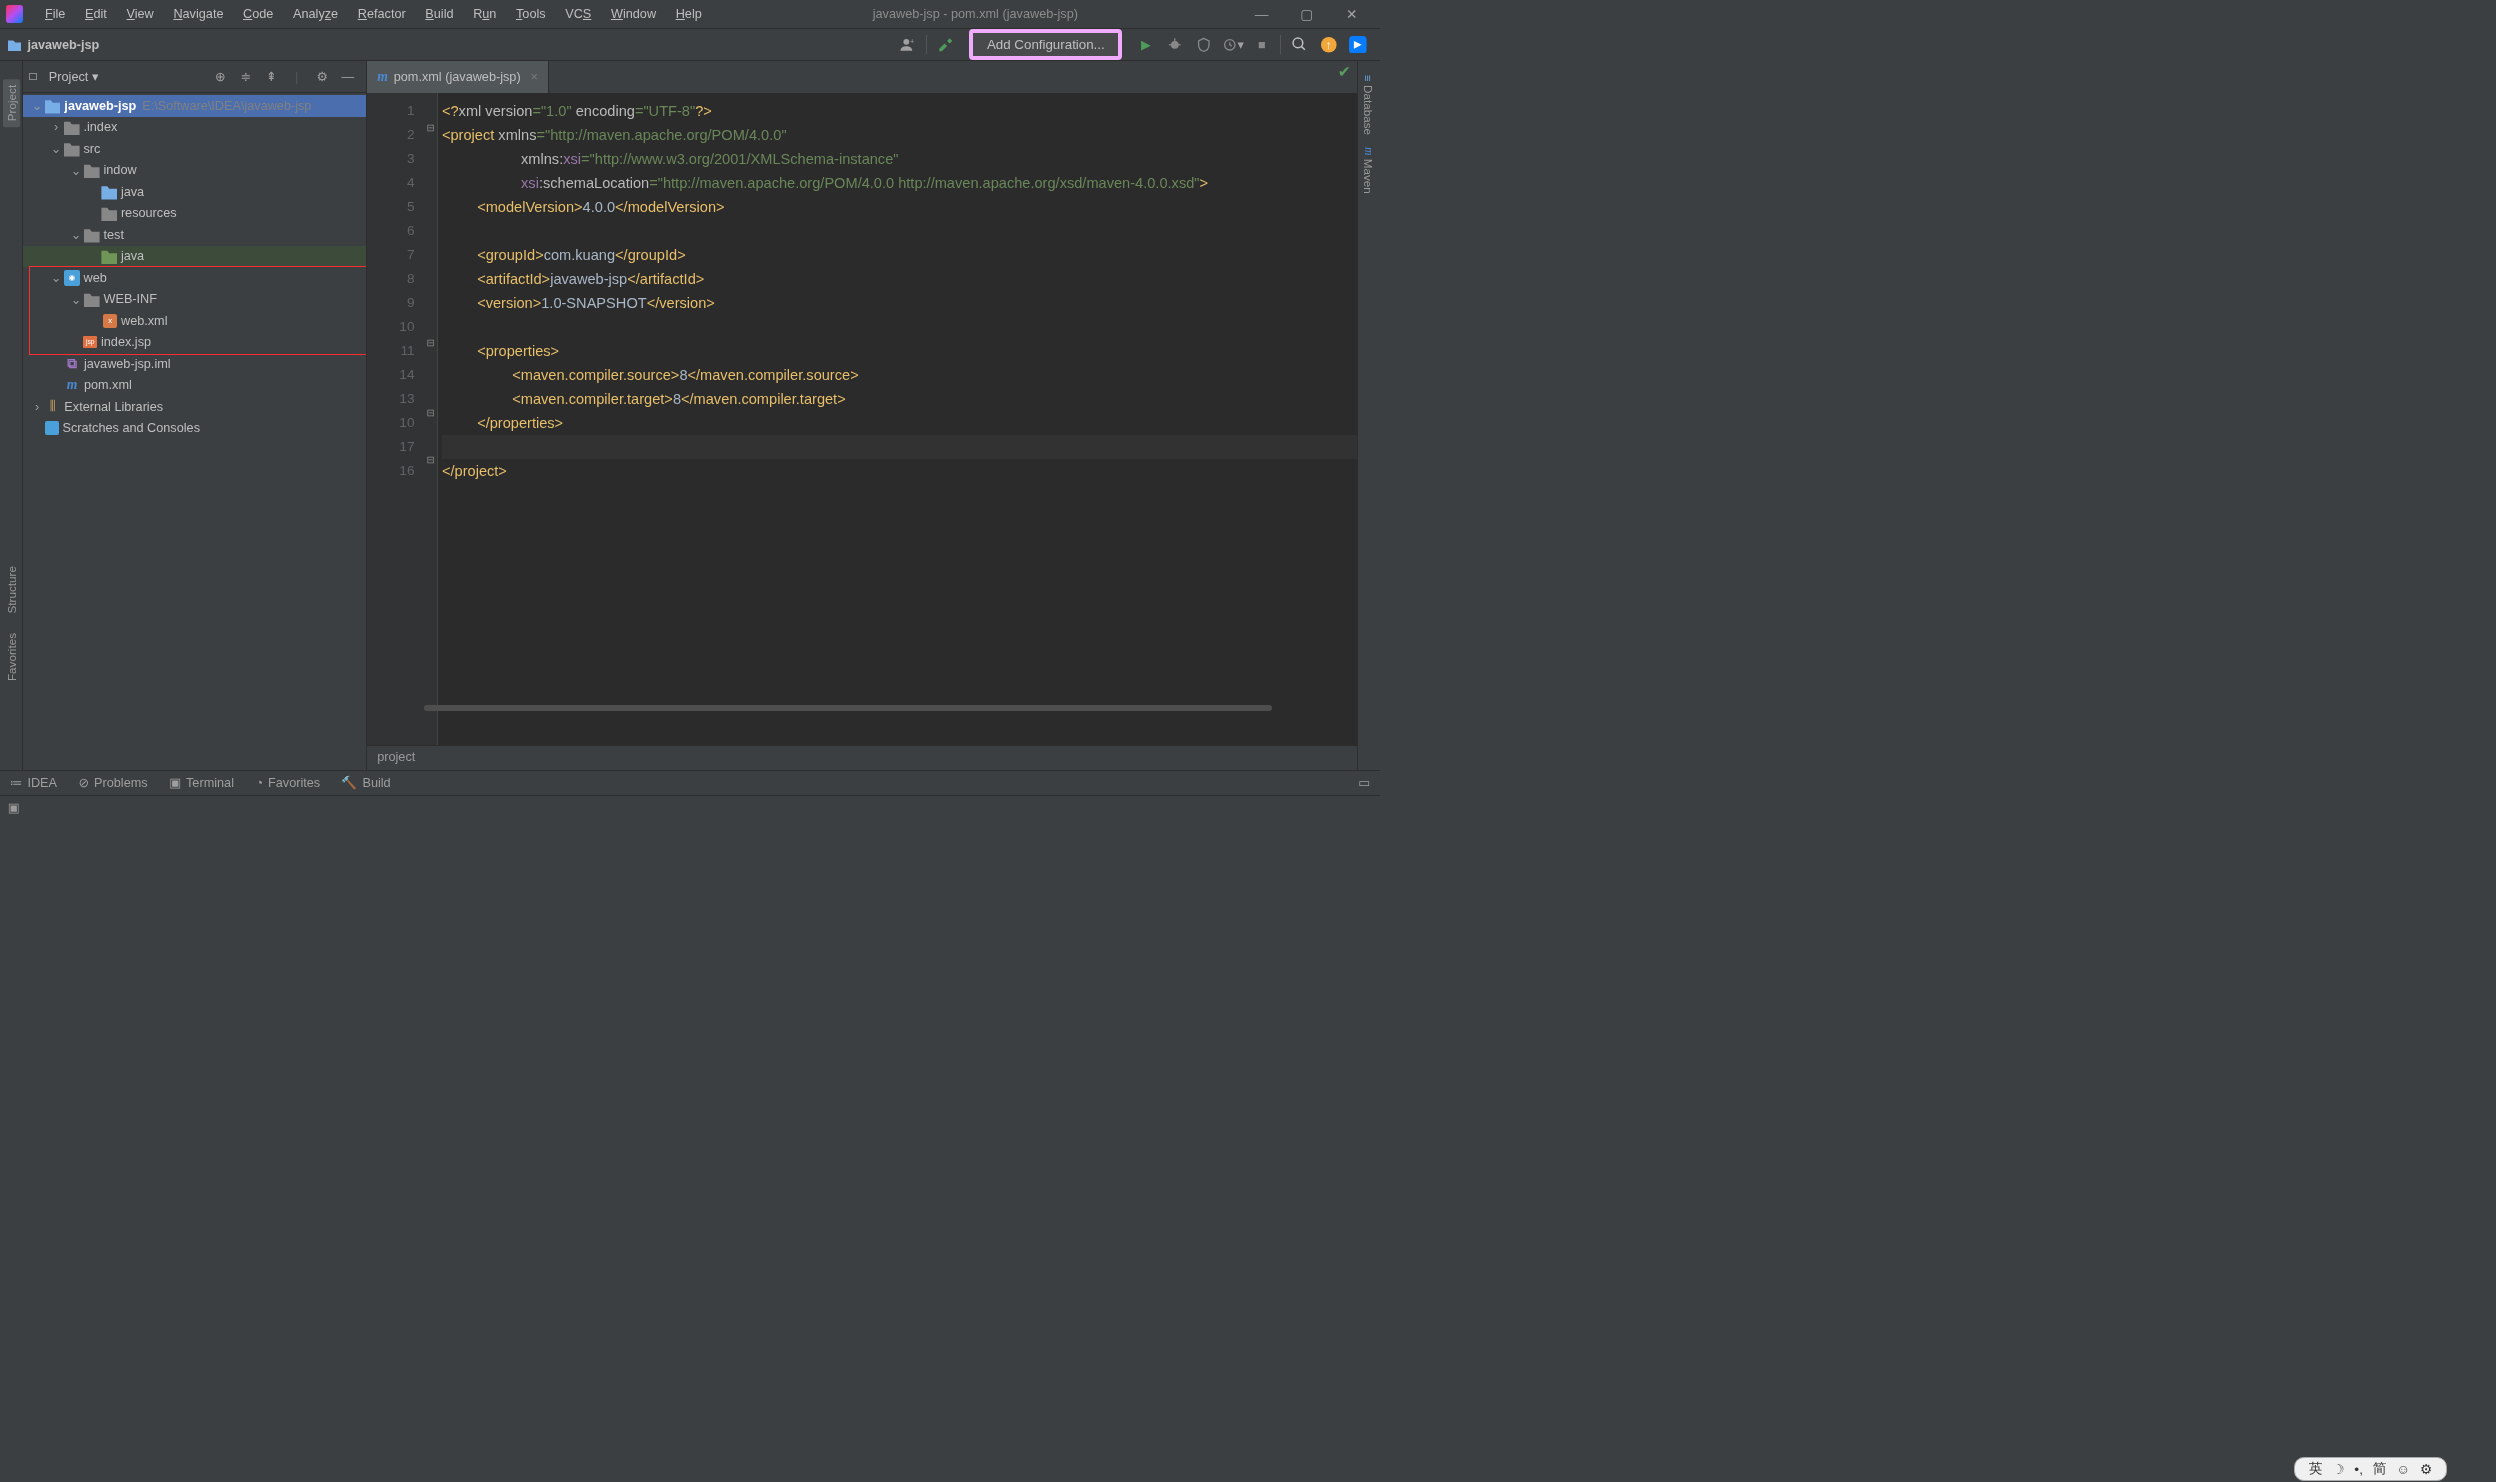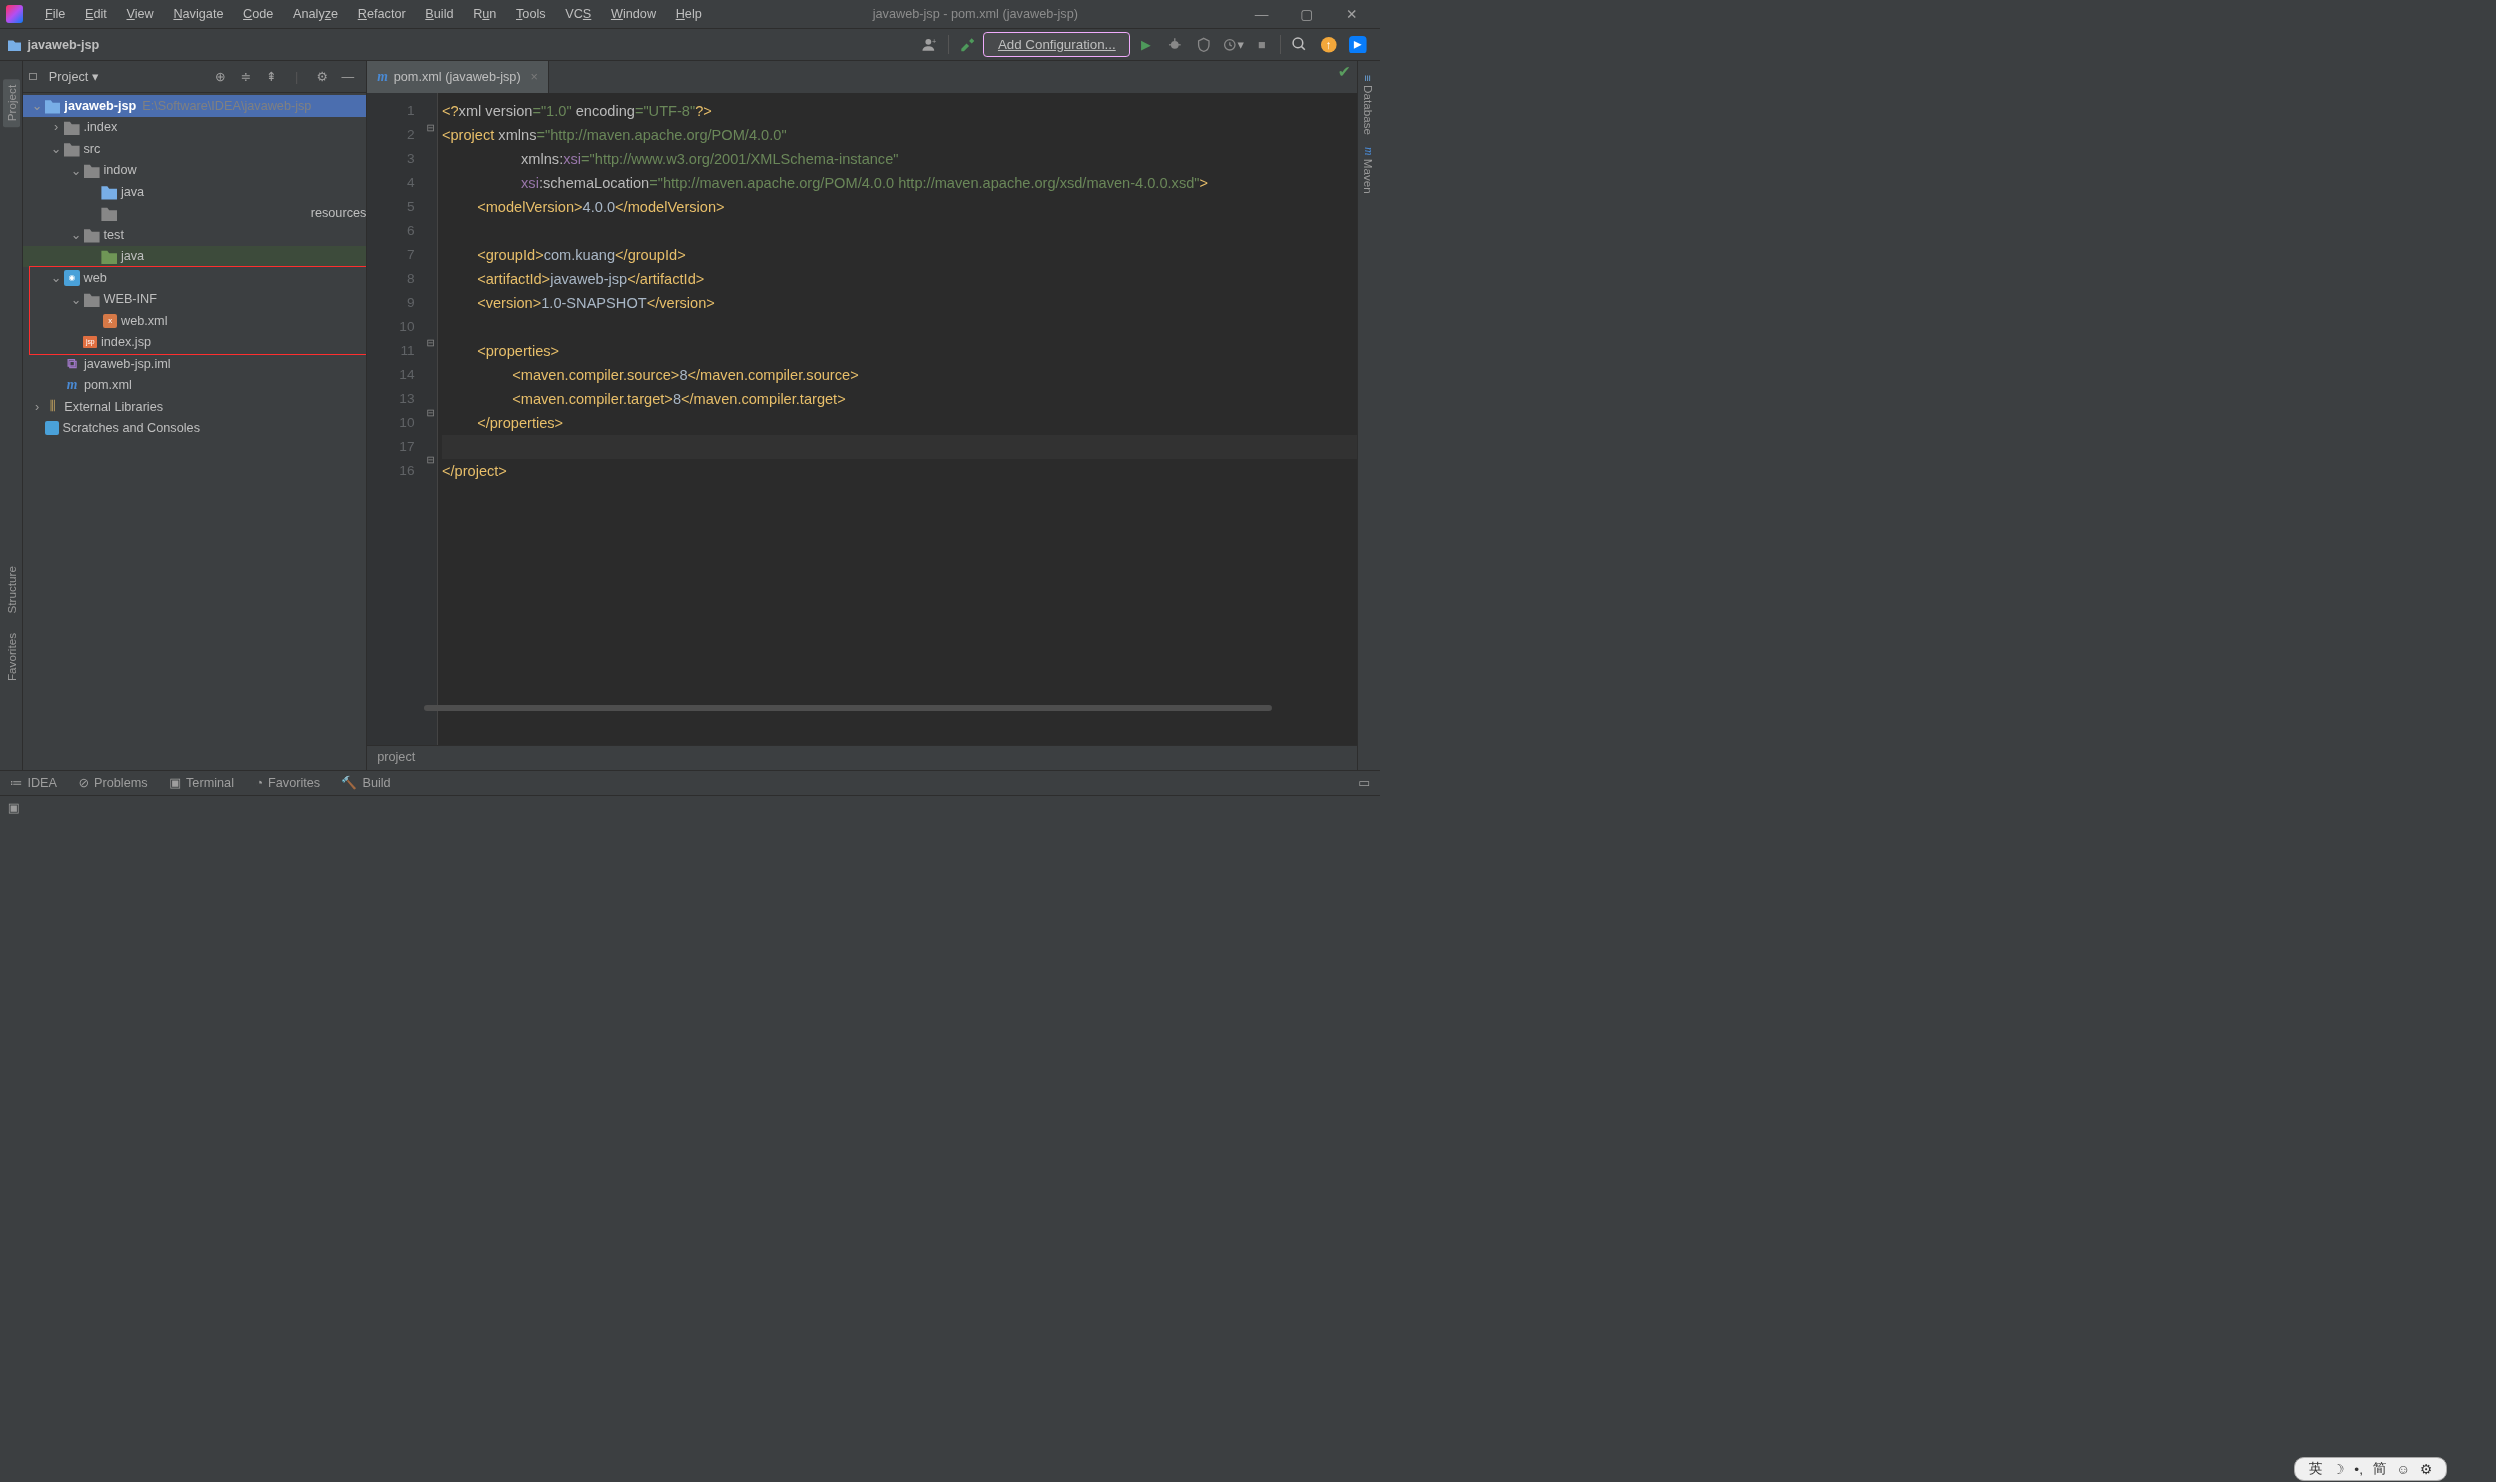--- a/index.html
+++ b/index.html
@@ -35,21 +35,21 @@
   .title-center{flex:1;text-align:center;color:#8c8c8c;font-size:12.7px;}
   .win-btn{width:45px;height:29px;display:flex;align-items:center;justify-content:center;color:#a0a0a0;font-size:13.7px;}
 
   
   .navbar{display:flex;align-items:center;height:32px;background:var(--bg);border-bottom:1px solid #2d2d2d;padding:0 7.8px;}
   .nav-folder-icon{width:13.7px;height:13.7px;background:#78aee6;clip-path:polygon(0 20%,40% 20%,55% 35%,100% 35%,100% 100%,0 100%);margin-right:5.9px;}
   .nav-crumb{color:#bfbfbf;font-weight:600;}
   .navbar-spacer{flex:1;}
   .nav-icon-btn{width:27px;height:27px;display:flex;align-items:center;justify-content:center;color:#a0a0a0;margin:0 1px;}
   .nav-sep{width:1px;height:19.5px;background:#555;margin:0 3.9px;}
-  .config-btn{border:1px solid #f0abfc;background:#484a4c;color:#bfbfbf;padding:3.9px 13.7px;border-radius:3.9px;margin:0 1px;text-decoration:underline;}
+  .config-btn{border:4px solid #f0abfc;background:#484a4c;color:#bfbfbf;padding:3.9px 13.7px;border-radius:3.9px;margin:0 9px;}
   .run-green{color:var(--accent);font-size:14.6px;}
 
   
   .main{flex:1;display:flex;min-height:0;}
   .left-rail{width:23.4px;background:var(--bg);border-right:1px solid #2d2d2d;display:flex;flex-direction:column;align-items:center;padding-top:7.8px;}
   .left-rail div{writing-mode:vertical-rl;transform:rotate(180deg);margin:9.8px 0;color:#9a9a9a;font-size:11.7px;cursor:pointer;}
   .left-rail .sel{background:var(--tab-bg);padding:5.9px 2px;border-radius:2px;}
   .right-rail{width:23.4px;background:var(--bg);border-left:1px solid #2d2d2d;display:flex;flex-direction:column;align-items:center;padding-top:7.8px;}
   .right-rail div{writing-mode:vertical-rl;margin:5.9px 0;color:#9a9a9a;font-size:11.7px;cursor:pointer;}
 
@@ -235,21 +235,21 @@
         </div>
         <div class="tree-row" style="padding-left:45px;">
           <span class="chev">⌄</span>
             <span class="ic folder"></span>
             <span class="label">indow</span>
         </div>
         <div class="tree-row" style="padding-left:78px;">
           <span class="ic folder-mod"></span>
             <span class="label">java</span>
         </div>
-        <div class="tree-row" style="padding-left:78px;justify-content:space-between;">
+        <div class="tree-row" style="padding-left:78px;">
           <span class="ic folder"></span>
             <span class="label">resources</span>
         </div>
         <div class="tree-row" style="padding-left:45px;">
           <span class="chev">⌄</span>
             <span class="ic folder"></span>
             <span class="label">test</span>
         </div>
         <div class="tree-row" style="padding-left:78px;background:#3d4b3b;">
           <span class="ic folder-src"></span>

